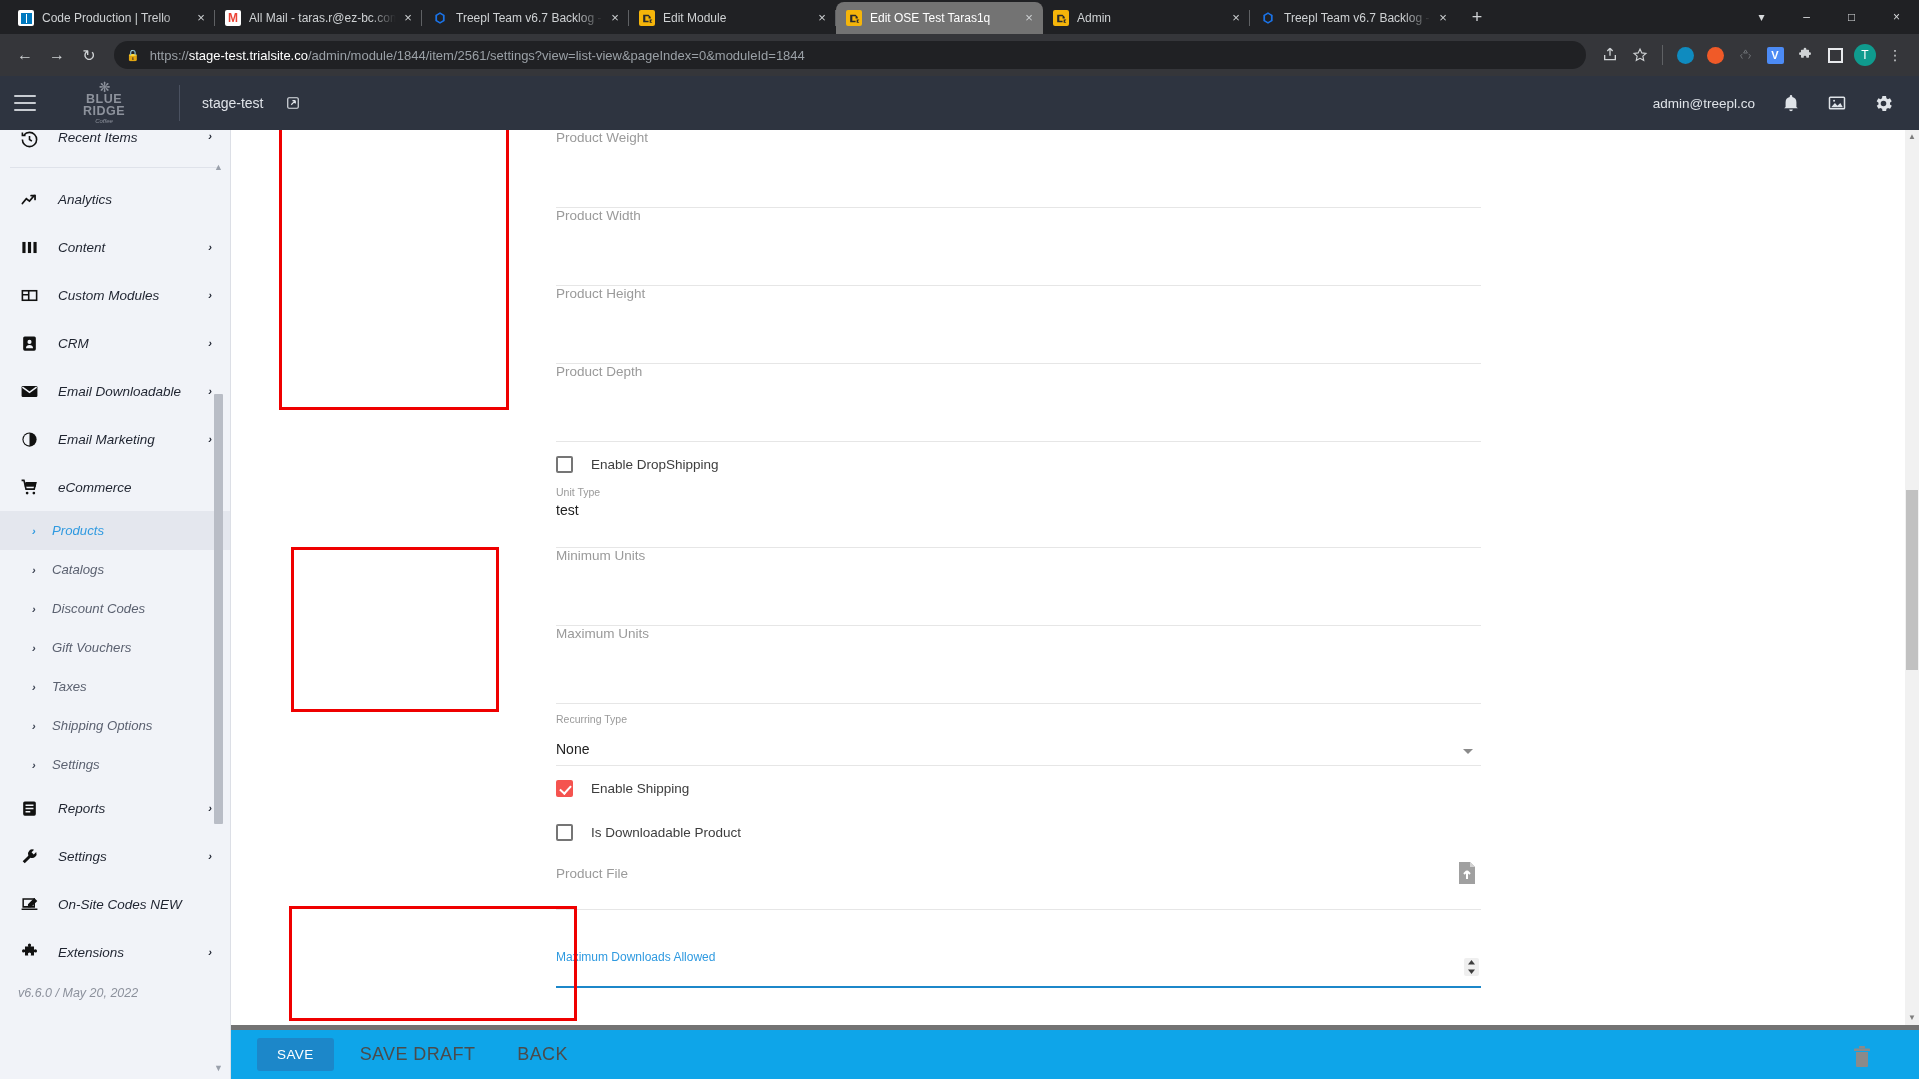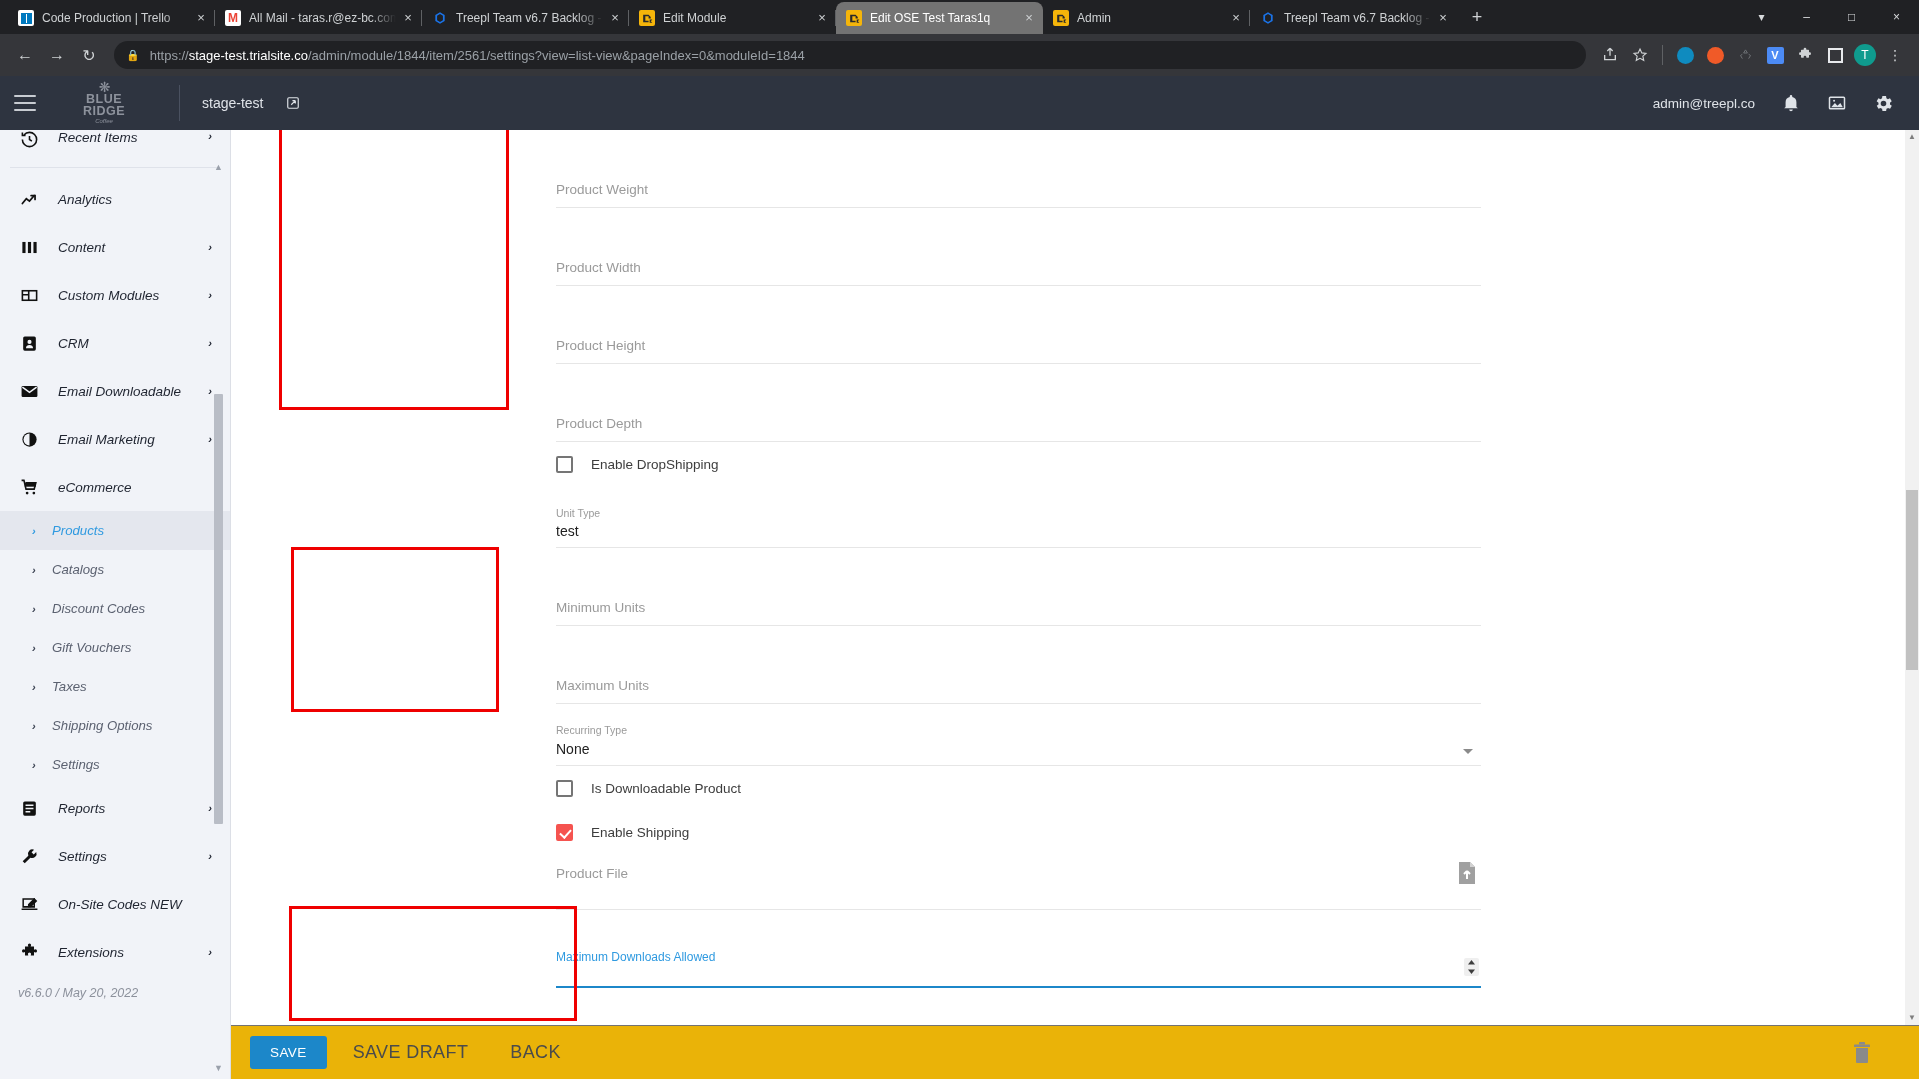--- a/index.html
+++ b/index.html
@@ -173,21 +173,21 @@
   .side-arrow.down { bottom: 6px; }
 
   
   .main { flex: 1 1 auto; display: flex; flex-direction: column; min-width: 0; background: #fff; position: relative; }
   .form-scroll { flex: 1 1 auto; position: relative; overflow: hidden; }
   .form-inner { padding: 0; position: relative; }
 
   .field {
     height: 78px; position: relative; margin: 0 0 0 4px;
     border-bottom: 1px solid #e6e6e6; width: 925px; margin-left: 325px;
-    display: flex; flex-direction: column; justify-content: flex-end;
+    display: flex; flex-direction: column; justify-content: flex-start;
   }
   .field .flabel {
     font-size: 13.5px; color: #9a9a9a; padding-bottom: 10px;
   }
   .field.filled { height: 62px; }
   .field.filled .flabel-sm { font-size: 10.5px; color: #9a9a9a; margin-bottom: 4px; }
   .field.filled .fvalue { font-size: 14px; color: #212121; padding-bottom: 8px; }
 
   .chkrow { display: flex; align-items: center; height: 44px; margin-left: 325px; width: 925px; }
   .chkbox {
@@ -198,21 +198,21 @@
   .chkbox.checked::after {
     content: ""; position: absolute; left: 4px; top: 1px; width: 5px; height: 9px;
     border: solid #fff; border-width: 0 2px 2px 0; transform: rotate(42deg);
   }
   .chklabel { font-size: 13.5px; color: #3d3d3d; text-align: center; }
 
   .select-field {
     height: 62px; width: 925px; margin-left: 325px; border-bottom: 1px solid #e6e6e6;
     display: flex; flex-direction: column; justify-content: flex-end; position: relative;
   }
-  .select-field .flabel-sm { font-size: 10.5px; color: #9a9a9a; margin-bottom: 5px; }
+  .select-field .flabel-sm { font-size: 10.5px; color: #9a9a9a; margin-bottom: 16px; }
   .select-field .fvalue { font-size: 14px; color: #212121; padding-bottom: 8px; }
   .select-caret {
     position: absolute; right: 8px; bottom: 11px; width: 0; height: 0;
     border-left: 5px solid transparent; border-right: 5px solid transparent;
     border-top: 5px solid #8a8a8a;
   }
 
   .file-field {
     height: 56px; width: 925px; margin-left: 325px; border-bottom: 1px solid #e6e6e6;
     position: relative;
@@ -235,22 +235,22 @@
     position: absolute; right: 2px; bottom: 10px; width: 15px; height: 18px;
     display: flex; flex-direction: column; align-items: center; justify-content: center;
     background: #efefef; border-radius: 2px; color: #3d3d3d; line-height: 7px; font-size: 9px;
   }
 
   
   .annot { position: absolute; border: 3px solid #ef0000; pointer-events: none; z-index: 30; }
 
   
   .actionbar {
-    height: 54px; flex: 0 0 54px; background: #eab308; display: flex; align-items: center;
-    padding-left: 19px; border-top: 1px solid #737373; position: relative;
+    height: 54px; flex: 0 0 54px; background: #0ea5e9; display: flex; align-items: center;
+    padding-left: 26px; border-top: 5px solid #737373; position: relative;
   }
   .btn-save {
     background: #1c87c9; color: #fff; font-size: 13.5px; letter-spacing: 0.4px;
     padding: 9px 20px; border-radius: 3px; border: none; font-family: inherit;
   }
   .btn-flat {
     background: none; border: none; color: #4b4b4b; font-size: 18px;
     letter-spacing: 0.4px; padding: 9px 16px; margin-left: 10px; font-family: inherit;
   }
   .trash-ico { position: absolute; right: 48px; top: 16px; width: 18px; height: 21px; color: #8a8a8a; }
@@ -659,27 +659,27 @@
               <span class="flabel">Maximum Units</span>
             </div>
 
             <div class="select-field">
               <span class="flabel-sm">Recurring Type</span>
               <span class="fvalue">None</span>
               <span class="select-caret"></span>
             </div>
 
             <div class="chkrow">
+              <span class="chkbox checked"></span>
+              <span class="chklabel">Enable Shipping</span>
+            </div>
+
+            <div class="chkrow">
               <span class="chkbox"></span>
               <span class="chklabel">Is Downloadable Product</span>
-            </div>
-
-            <div class="chkrow">
-              <span class="chkbox checked"></span>
-              <span class="chklabel">Enable Shipping</span>
             </div>
 
             <div class="file-field">
               <span class="flabel">Product File</span>
               <span class="upload-ico">
                 <svg width="20" height="22" viewBox="0 0 20 22" fill="#a0a0a0">
                     <path d="M2 0h11l5 5v17H2z"></path>
                     <path d="M13 0l5 5h-5z" fill="#d2d2d2"></path>
                     <path d="M10 17V9m0 0l-3 3m3-3l3 3" stroke="#fff" stroke-width="2" fill="none"></path>
                   </svg>

